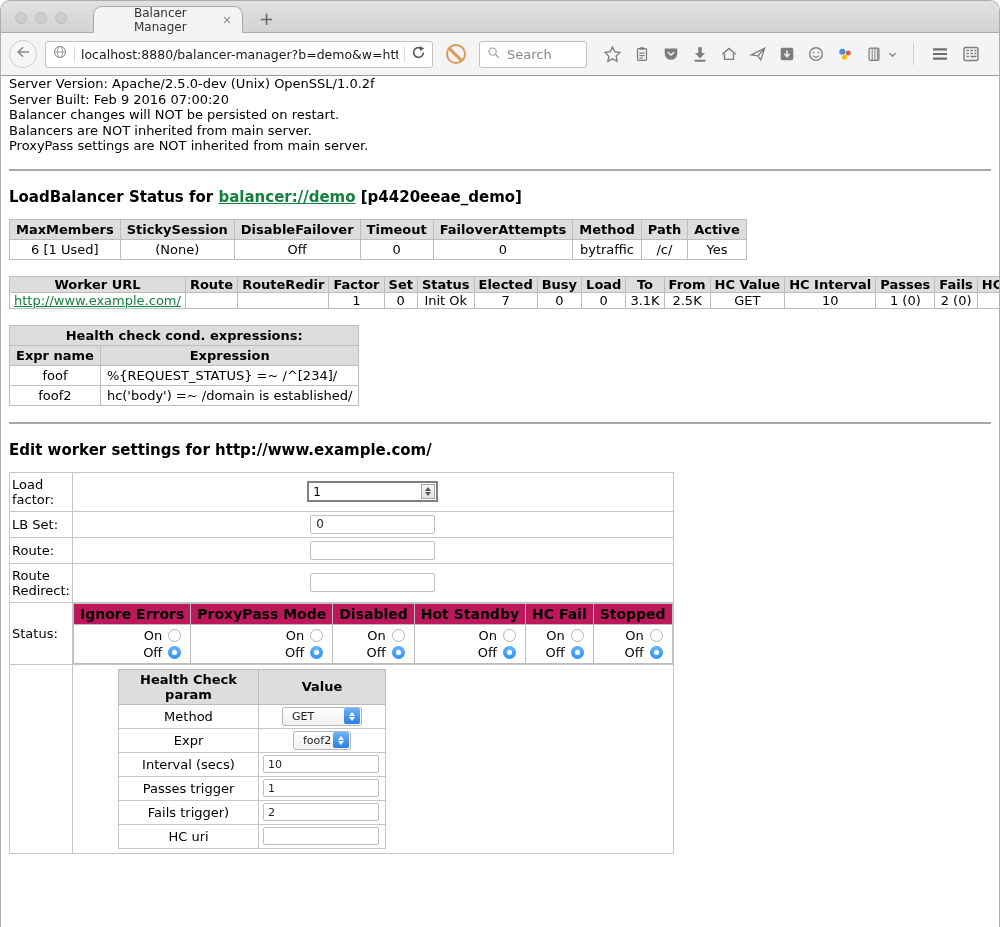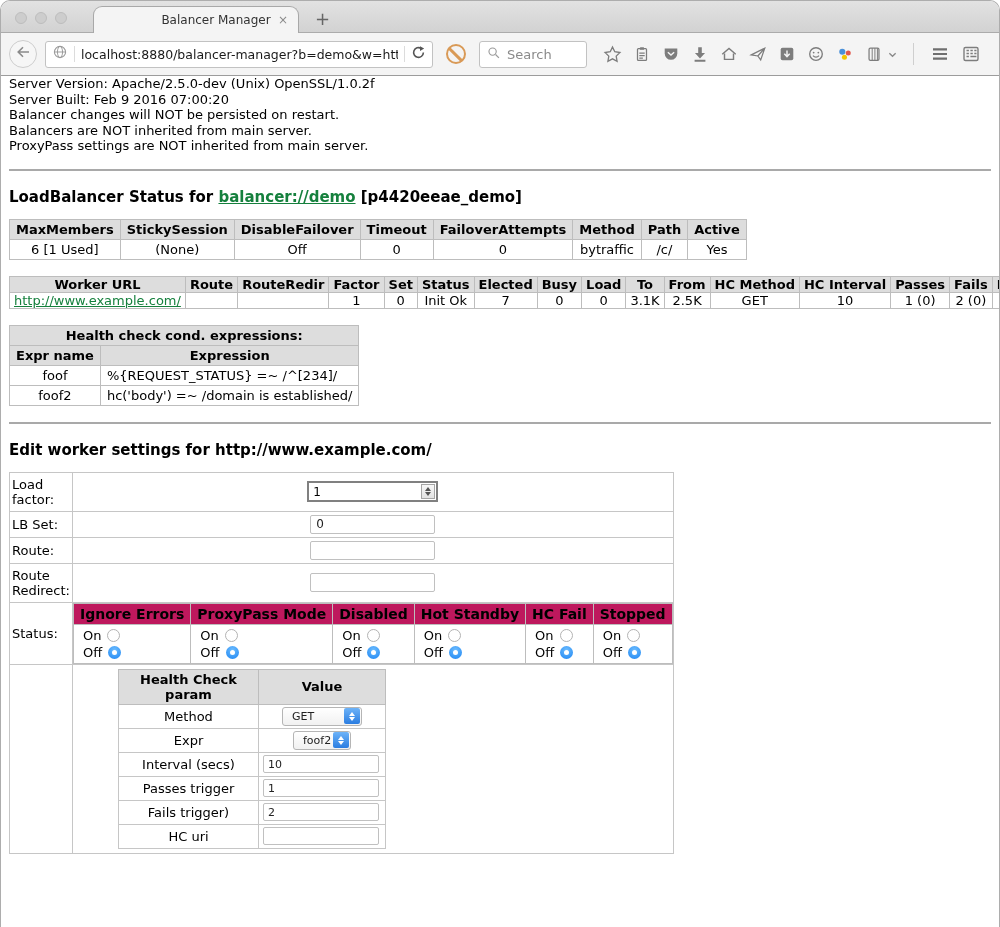--- a/index.html
+++ b/index.html
@@ -7,21 +7,21 @@
   body{font-family:"DejaVu Sans",sans-serif;}
 
   .window{width:1000px;height:927px;border-radius:10px 10px 0 0;overflow:hidden;
           border:1px solid #adadad;border-bottom:none;background:#fff;margin:0 auto;}
 
   
   .tabbar{height:32px;background:linear-gradient(#e2e2e2,#d2d2d2);position:relative;
           border-bottom:1px solid #ababab;display:flex;align-items:flex-end;}
   .traffic{position:absolute;left:14px;top:11px;display:flex;gap:8px;}
   .dot{width:12px;height:12px;border-radius:50%;background:#cdcdcd;border:1px solid #bdbdbd;}
-  .tab{position:relative;margin-left:92px;width:206px;height:27px;background:#f4f4f4;
+  .tab{position:relative;margin-left:92px;width:150px;height:27px;background:#f4f4f4;
        border:1px solid #a8a8a8;border-bottom:none;border-radius:9px 9px 0 0;
        display:flex;align-items:center;justify-content:center;margin-bottom:-1px;padding-left:40px;}
   .tab-title{font-size:12px;color:#333;}
   .tab-close{position:absolute;right:10px;color:#8a8a8a;font-size:12px;line-height:12px;}
   .newtab{margin-left:16px;margin-bottom:4px;font-size:18px;color:#666;line-height:18px;}
 
   
   .toolbar{height:43px;background:#f4f4f4;border-bottom:1px solid #9c9c9c;
            display:flex;align-items:center;padding:0 8px;gap:8px;}
   .back-btn{flex:0 0 auto;width:28px;height:28px;border-radius:50%;border:1px solid #cdcdcd;
@@ -73,21 +73,21 @@
            align-items:center;justify-content:center;gap:1px;}
   .tri-up{width:0;height:0;border-left:3px solid transparent;border-right:3px solid transparent;
           border-bottom:4px solid #555;}
   .tri-dn{width:0;height:0;border-left:3px solid transparent;border-right:3px solid transparent;
           border-top:4px solid #555;}
 
   td.nested{padding:0;}
   table.status-tbl{border-collapse:collapse;}
   .status-tbl th{background:#be185d;border:1px solid #bdbdbd;padding:2px 6px;font-size:14px;white-space:nowrap;}
   .status-tbl td{border:1px solid #bdbdbd;padding:2px 9px;}
-  .radio-line{display:flex;align-items:center;gap:6px;line-height:17px;font-size:13px;}
+  .radio-line{display:flex;align-items:center;justify-content:flex-end;gap:6px;line-height:17px;font-size:13px;}
   .radio{width:13px;height:13px;border-radius:50%;border:1px solid #b3b3b3;background:#fff;flex:0 0 auto;}
   .radio.checked{border:none;background:radial-gradient(circle at 50% 30%,#6cbcff,#1c85f2);position:relative;}
   .radio.checked::after{content:'';position:absolute;width:5px;height:5px;border-radius:50%;
         background:#fff;left:4px;top:4px;}
 
   td.hc-cell{padding:4px 0;}
   table.hc-tbl{border-collapse:collapse;border:1px solid #9a9a9a;margin-left:45px;}
   .hc-tbl th{background:#ddd;border:1px solid #bdbdbd;padding:2px 8px;font-size:13px;}
   .hc-tbl td{border:1px solid #c6c6c6;padding:2px 4px;font-size:13px;}
   .hc-tbl td.hlbl{width:140px;text-align:center;padding:4px 2px;}
@@ -293,21 +293,21 @@
         <th>Route</th>
         <th>RouteRedir</th>
         <th>Factor</th>
         <th>Set</th>
         <th>Status</th>
         <th>Elected</th>
         <th>Busy</th>
         <th>Load</th>
         <th>To</th>
         <th>From</th>
-        <th>HC Method</th>
+        <th>HC Value</th>
         <th>HC Interval</th>
         <th>Passes</th>
         <th>Fails</th>
         <th>HC uri</th>
 
       </tr>
       <tr>
         <td class="left"><a href="#">http://www.example.com/</a></td>
         <td></td>
         <td></td>

